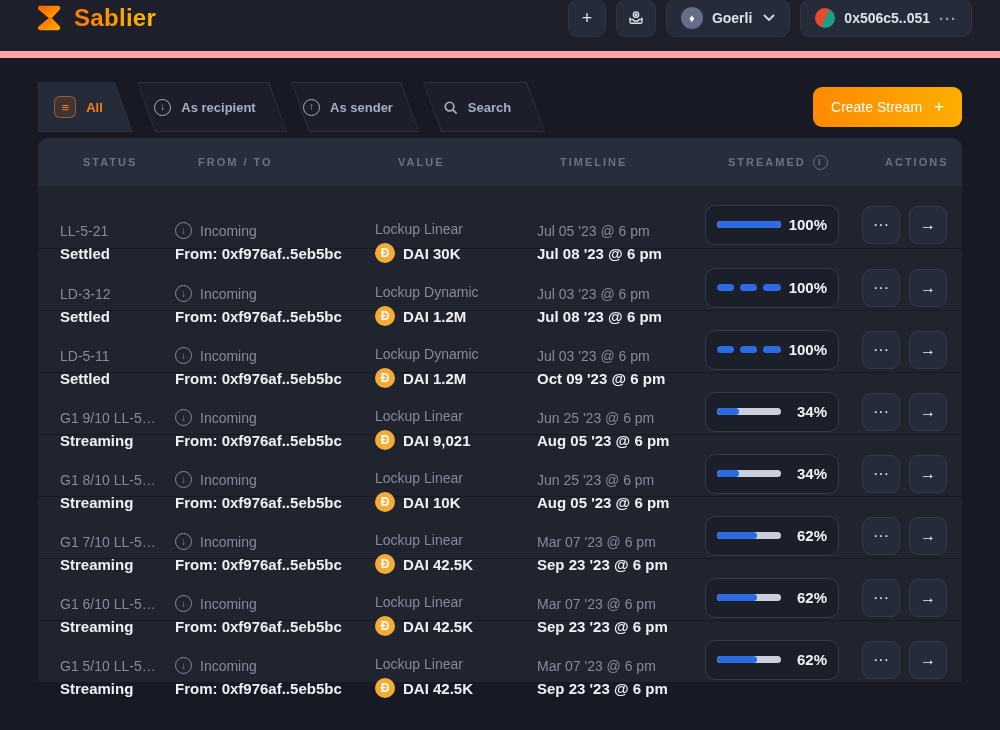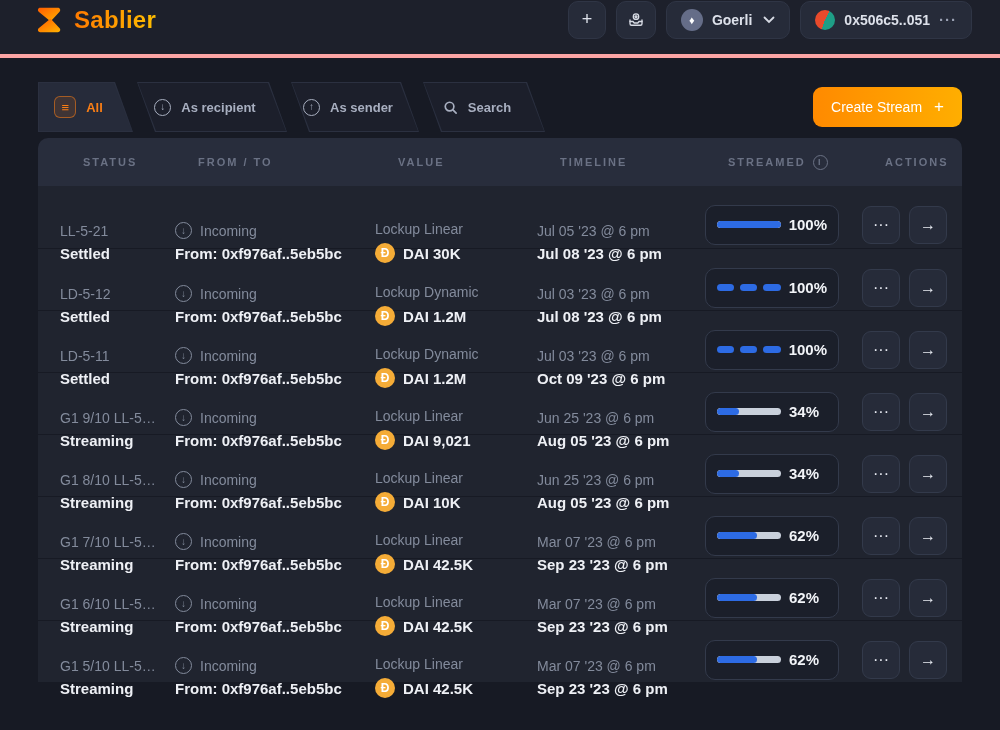--- a/index.html
+++ b/index.html
@@ -4,21 +4,21 @@
 <style>
   * { margin:0; padding:0; box-sizing:border-box; }
   html,body { width:1000px; height:730px; overflow:hidden; }
   body {
     background:#171A24;
     font-family:"Liberation Sans","DejaVu Sans",sans-serif;
     color:#EEF0F5;
   }
   
   .topbar {
-    height:58px; background:#1D202B; border-bottom:4px solid #fca5a5;
+    height:58px; background:#1D202B; border-bottom:7px solid #fca5a5;
     display:flex; align-items:center; padding:0 28px 15px 34px;
   }
   .brand { display:flex; align-items:center; gap:10px; }
   .brand-name {
     font-size:24px; font-weight:bold; letter-spacing:.3px;
     background:linear-gradient(90deg,#FF7A00,#FFBE00);
     -webkit-background-clip:text; background-clip:text; color:transparent;
   }
   .topbar-right { margin-left:auto; display:flex; align-items:center; gap:10px; }
   .tb-btn {
@@ -99,21 +99,21 @@
   }
   
   .pill {
     width:134px; height:40px; background:#1B1F2A; border:1px solid #333A4B; border-radius:10px;
     display:flex; align-items:center; gap:8px; padding:0 11px;
   }
   .track { flex:1; height:7px; background:#C9D0DB; border-radius:4px; overflow:hidden; }
   .fill { height:100%; background:#2D6BE4; border-radius:4px; }
   .segments { flex:1; display:flex; gap:6px; }
   .segments span { flex:1; height:7px; background:#2D6BE4; border-radius:4px; }
-  .pct { font-size:15px; font-weight:bold; color:#F2F4F8; min-width:38px; }
+  .pct { font-size:15px; font-weight:bold; color:#F2F4F8; min-width:38px; text-align:right; }
   
   .actions-cell { display:flex; gap:9px; }
   .act-btn {
     width:38px; height:38px; border-radius:9px; background:#262B39; border:1px solid #333A4B;
     color:#E8EBF2; font-size:16px; display:flex; align-items:center; justify-content:center;
     cursor:pointer; font-family:inherit;
   }
   svg { display:block; }
 </style>
 </head>
@@ -252,21 +252,21 @@
       </div>
     </div>
     <div class="actions-cell">
       <button class="act-btn">···</button>
       <button class="act-btn">→</button>
     </div>
   </div>
 
   <div class="row grid-cols">
     <div>
-      <div class="cell-top">LD-5-12</div>
+      <div class="cell-top">LD-3-12</div>
       <div class="cell-bottom">Settled</div>
     </div>
     <div>
       <div class="cell-top">
         <span class="circle-icon">↓</span>
         <span>Incoming</span>
       </div>
       <div class="cell-bottom">From: 0xf976af..5eb5bc</div>
     </div>
     <div>

